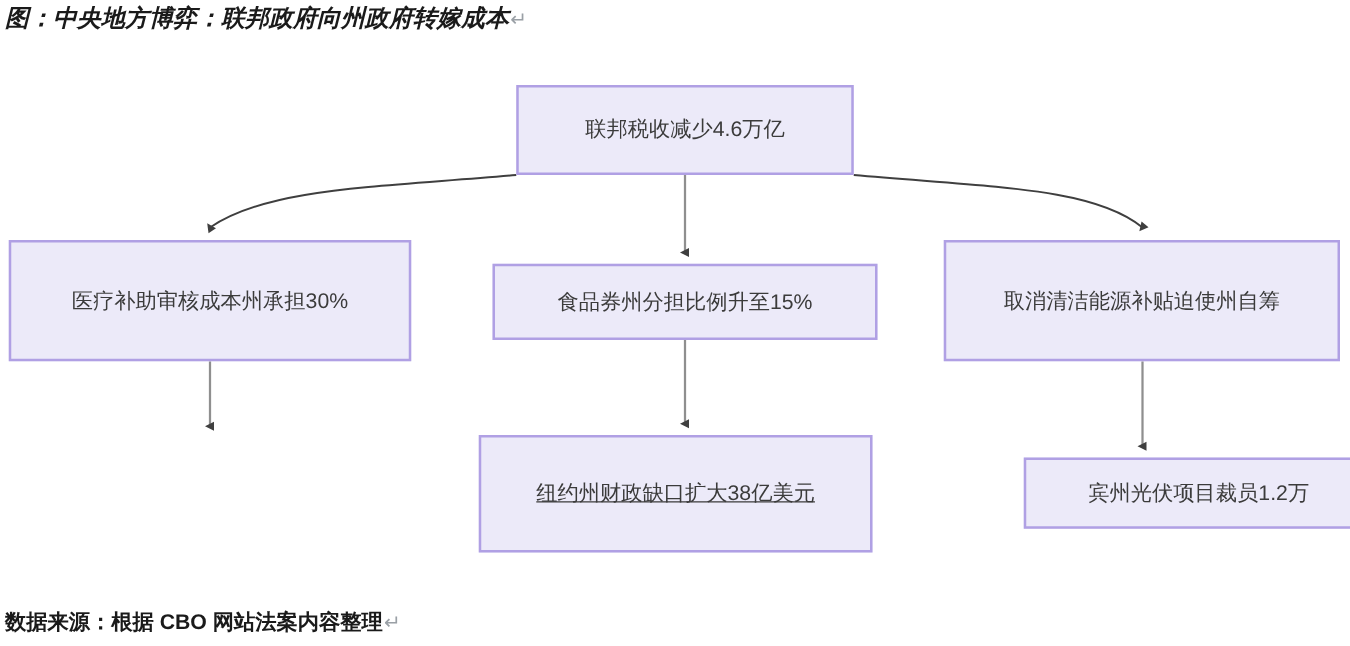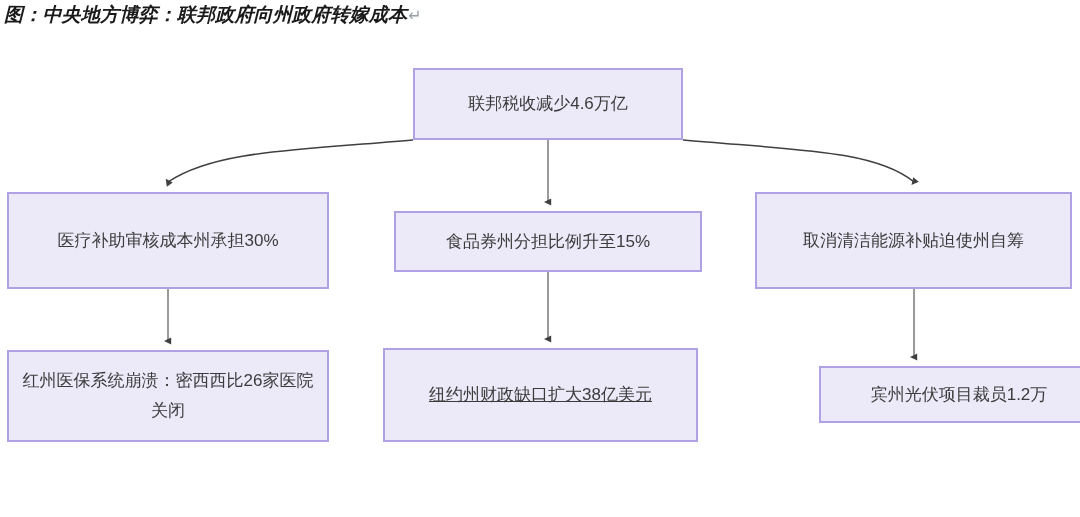--- a/index.html
+++ b/index.html
@@ -126,26 +126,24 @@
   </div>
 
   <div class="node" id="node-l2-2">
     <span>食品券州分担比例升至15%</span>
   </div>
 
   <div class="node" id="node-l2-3">
     <span>取消清洁能源补贴迫使州自筹</span>
   </div>
 
-  <div class="node" id="node-l3-1">
-    <span>红州医保系统崩溃：密西西比26家医院关闭</span>
-  </div>
 
   <div class="node" id="node-l3-2">
     <span>纽约州财政缺口扩大38亿美元</span>
   </div>
 
   <div class="node" id="node-l3-3">
     <span>宾州光伏项目裁员1.2万</span>
   </div>
 
+  <div class="fig-source"><span>数据来源：根据 CBO 网站法案内容整理</span><span class="pilcrow">↵</span></div>
 
 </div>
 
 </body></html>

